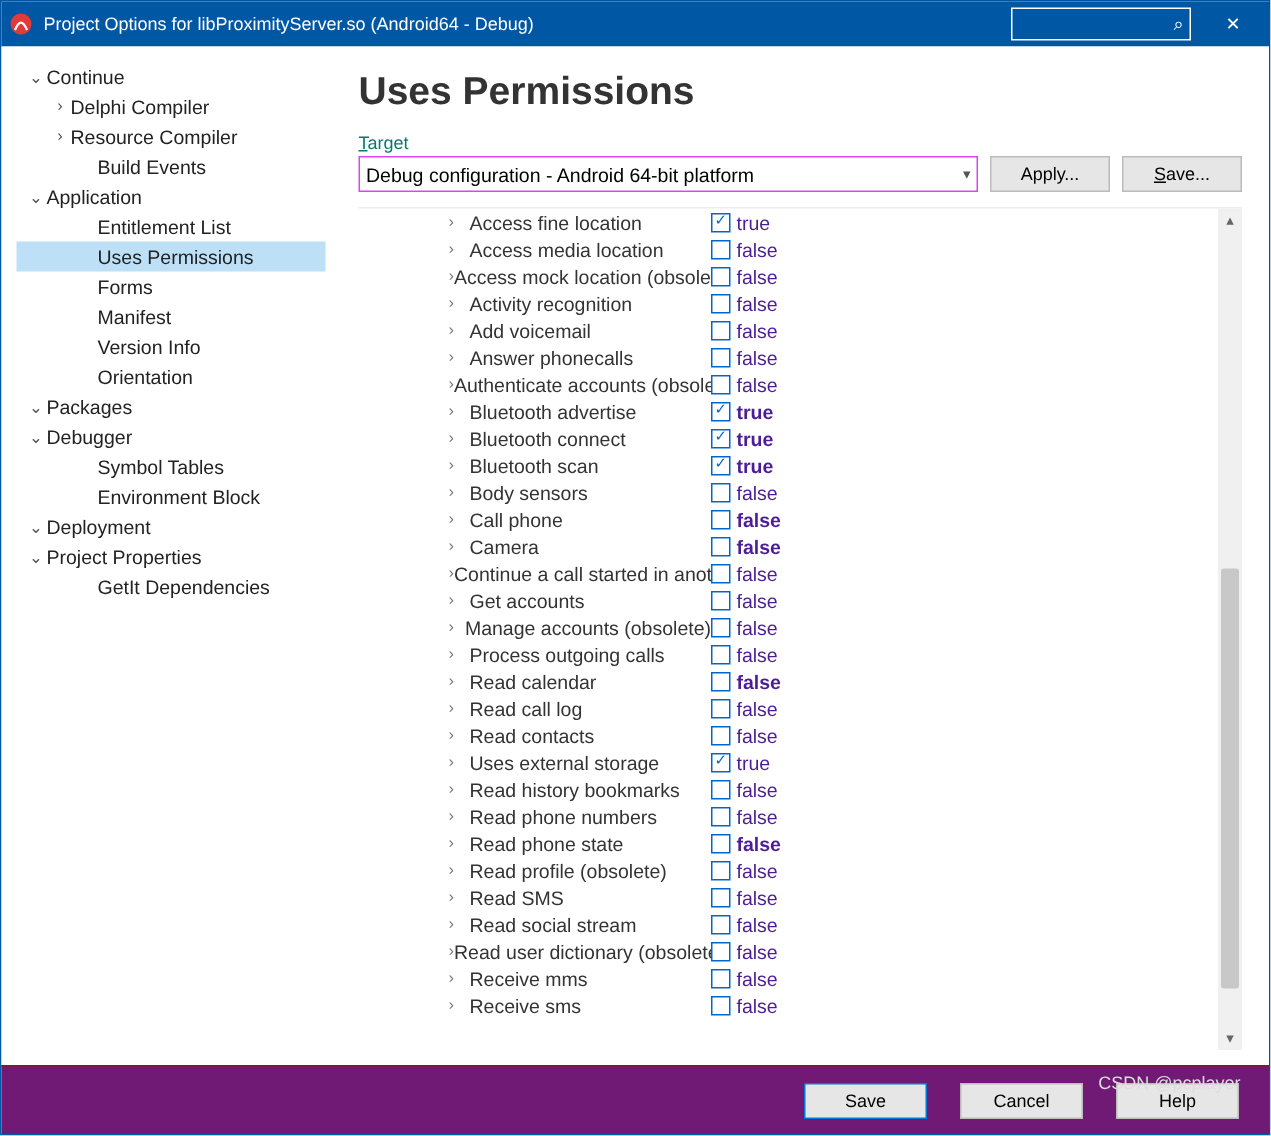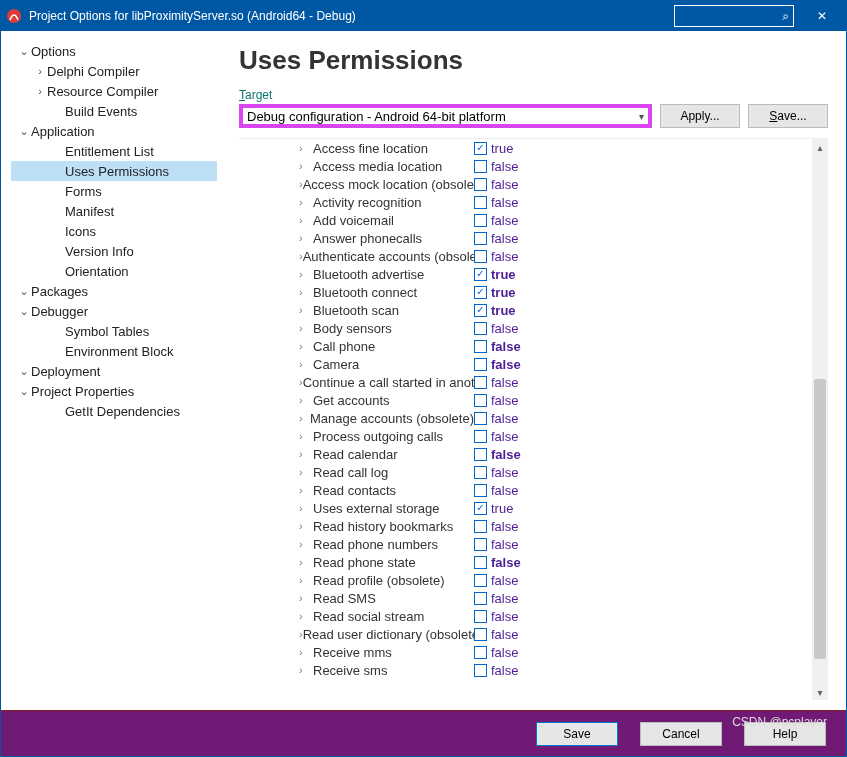--- a/index.html
+++ b/index.html
@@ -18,21 +18,21 @@
 .tree-item .chev { width:14px; text-align:center; color:#555; font-size:11px; }
 .tree-item.selected { background:#bde0f7; }
 .ind0 { padding-left: 6px; }
 .ind1 { padding-left: 22px; }
 .ind2 { padding-left: 40px; }
 .main { flex:1; padding: 14px 18px 10px 18px; display:flex; flex-direction:column; overflow:hidden; }
 h1 { font-size: 26px; font-weight:600; color:#333; margin-bottom:12px; }
 .target-label { font-size:12px; color:#0f766e; margin-bottom:2px;}
 .target-label u{text-decoration:underline;}
 .target-row { display:flex; gap:8px; margin-bottom:10px; }
-.target-select { flex:1; height:24px; border:4px solid #d946ef; font-size:13px; padding:2px 4px; background:#fff; display:flex; align-items:center; justify-content:space-between;}
+.target-select { flex:1; height:24px; border:1px solid #d946ef; font-size:13px; padding:2px 4px; background:#fff; display:flex; align-items:center; justify-content:space-between;}
 .btn { width:80px; height:24px; background:#e6e6e6; border:1px solid #bbb; font-size:12px; cursor:pointer; }
 .perm-area { flex:1; display:flex; border-top:1px solid #eee; overflow:hidden; position:relative;}
 .perm-list { flex:1; display:flex; overflow:hidden; padding-left:60px; }
 .perm-names { width:175px; overflow:hidden; }
 .perm-row { display:flex; align-items:center; height:18px; font-size:13px; color:#333; white-space:nowrap; }
 .perm-row .chev { width:14px; color:#777; font-size:11px;}
 .perm-vals { flex:1; }
 .val-row { display:flex; align-items:center; height:18px; font-size:13px; }
 .cb { width:13px; height:13px; border:1px solid #0066cc; margin-right:4px; display:inline-flex; align-items:center; justify-content:center; font-size:10px; color:#0066cc; line-height:1;}
 .val-txt { color:#4c1d95; }
@@ -63,21 +63,21 @@
     </div>
     <div class="close">
       <span>✕</span>
     </div>
   </div>
 
   <div class="body">
     <div class="sidebar" id="sidebar">
         <div class="tree-item ind0">
           <span class="chev">⌄</span>
-          <span>Options</span>
+          <span>Continue</span>
         </div>
         <div class="tree-item ind1">
           <span class="chev">›</span>
           <span>Delphi Compiler</span>
         </div>
         <div class="tree-item ind1">
           <span class="chev">›</span>
           <span>Resource Compiler</span>
         </div>
         <div class="tree-item ind2">
@@ -96,24 +96,20 @@
           <span class="chev"></span>
           <span>Uses Permissions</span>
         </div>
         <div class="tree-item ind2">
           <span class="chev"></span>
           <span>Forms</span>
         </div>
         <div class="tree-item ind2">
           <span class="chev"></span>
           <span>Manifest</span>
-        </div>
-        <div class="tree-item ind2">
-          <span class="chev"></span>
-          <span>Icons</span>
         </div>
         <div class="tree-item ind2">
           <span class="chev"></span>
           <span>Version Info</span>
         </div>
         <div class="tree-item ind2">
           <span class="chev"></span>
           <span>Orientation</span>
         </div>
         <div class="tree-item ind0">

